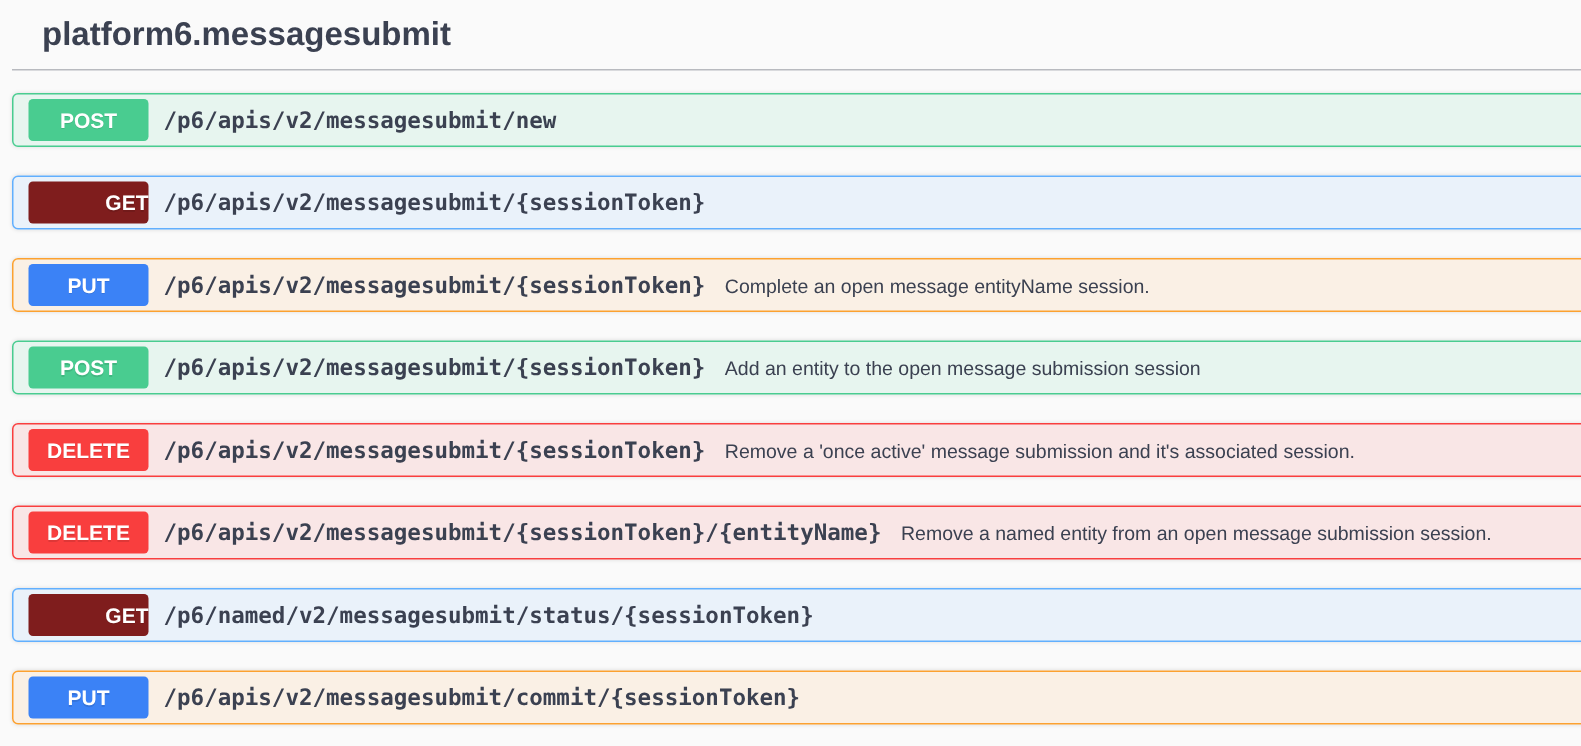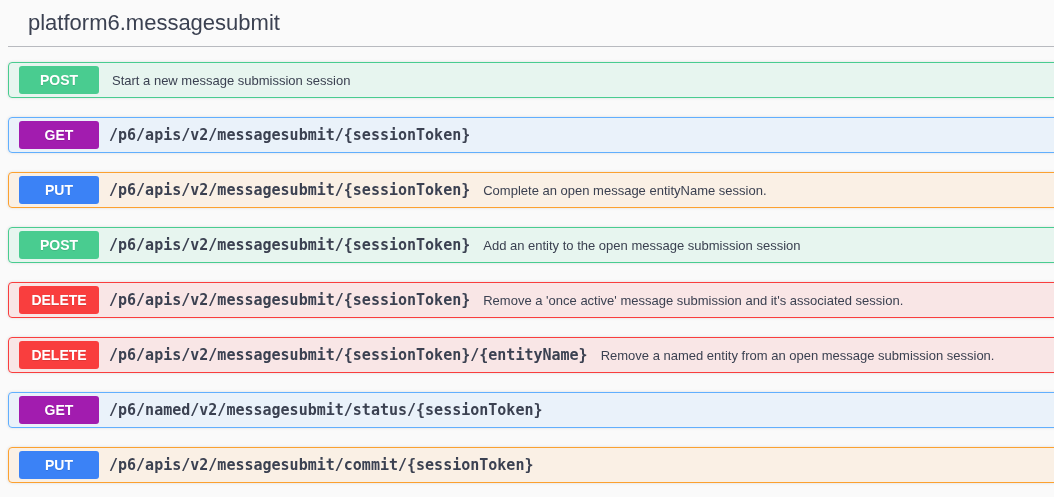--- a/index.html
+++ b/index.html
@@ -18,21 +18,21 @@
     padding-top: 10px;
   }
   .tag-header {
     padding: 0 0 10px 20px;
     border-bottom: 1px solid rgba(59,65,81,.35);
     margin-left: 8px;
   }
   .tag-title {
     margin: 0;
     font-size: 22px;
-    font-weight: 400;
+    font-weight: 700;
     color: #3b4151;
     letter-spacing: 0;
   }
   .operations {
     padding: 15px 0 0 8px;
   }
   .opblock {
     box-sizing: border-box;
     width: 1060px;            
     height: 36px;
@@ -57,21 +57,21 @@
     padding: 6px 0;
     text-align: center;
     border-radius: 3px;
     color: #fff;
     font-size: 14px;
     font-weight: 700;
     font-family: "Liberation Sans", sans-serif;
     text-shadow: 0 1px 0 rgba(0,0,0,.1);
   }
   .opblock[data-method="post"]   .opblock-badge { background: #49cc90; }
-  .opblock[data-method="get"]    .opblock-badge { background: #a21caf; }
+  .opblock[data-method="get"]    .opblock-badge { background: #7f1d1d; text-align: right; }
   .opblock[data-method="put"]    .opblock-badge { background: #3b82f6; }
   .opblock[data-method="delete"] .opblock-badge { background: #f93e3e; }
 
   .opblock-path {
     margin-left: 10px;
     font-family: "DejaVu Sans Mono", "Liberation Mono", monospace;
     font-weight: 700;
     font-size: 15px;
     color: #3b4151;
     white-space: nowrap;
@@ -88,21 +88,21 @@
 
 <div class="tag-section">
   <div class="tag-header">
     <h3 class="tag-title">platform6.messagesubmit</h3>
   </div>
 
   <div class="operations">
 
     <div class="opblock" data-method="post">
       <span class="opblock-badge">POST</span>
-      <span class="opblock-description">Start a new message submission session</span>
+      <span class="opblock-path">/p6/apis/v2/messagesubmit/new</span>
     </div>
 
     <div class="opblock" data-method="get">
       <span class="opblock-badge">GET</span>
       <span class="opblock-path">/p6/apis/v2/messagesubmit/{sessionToken}</span>
     </div>
 
     <div class="opblock" data-method="put">
       <span class="opblock-badge">PUT</span>
       <span class="opblock-path">/p6/apis/v2/messagesubmit/{sessionToken}</span>

